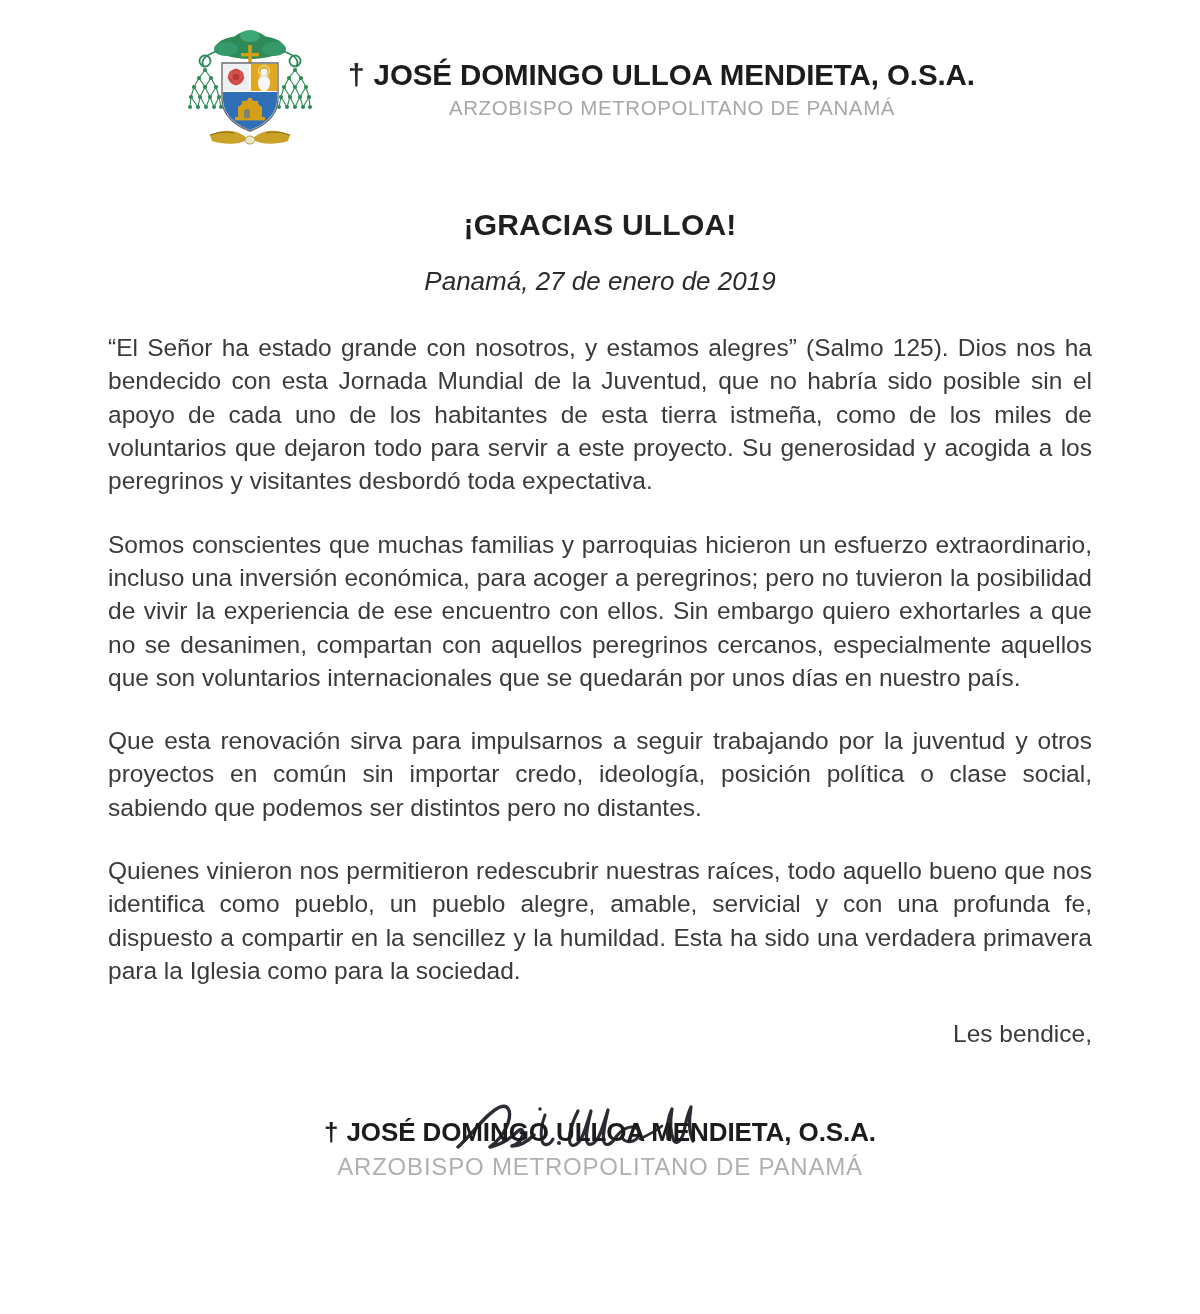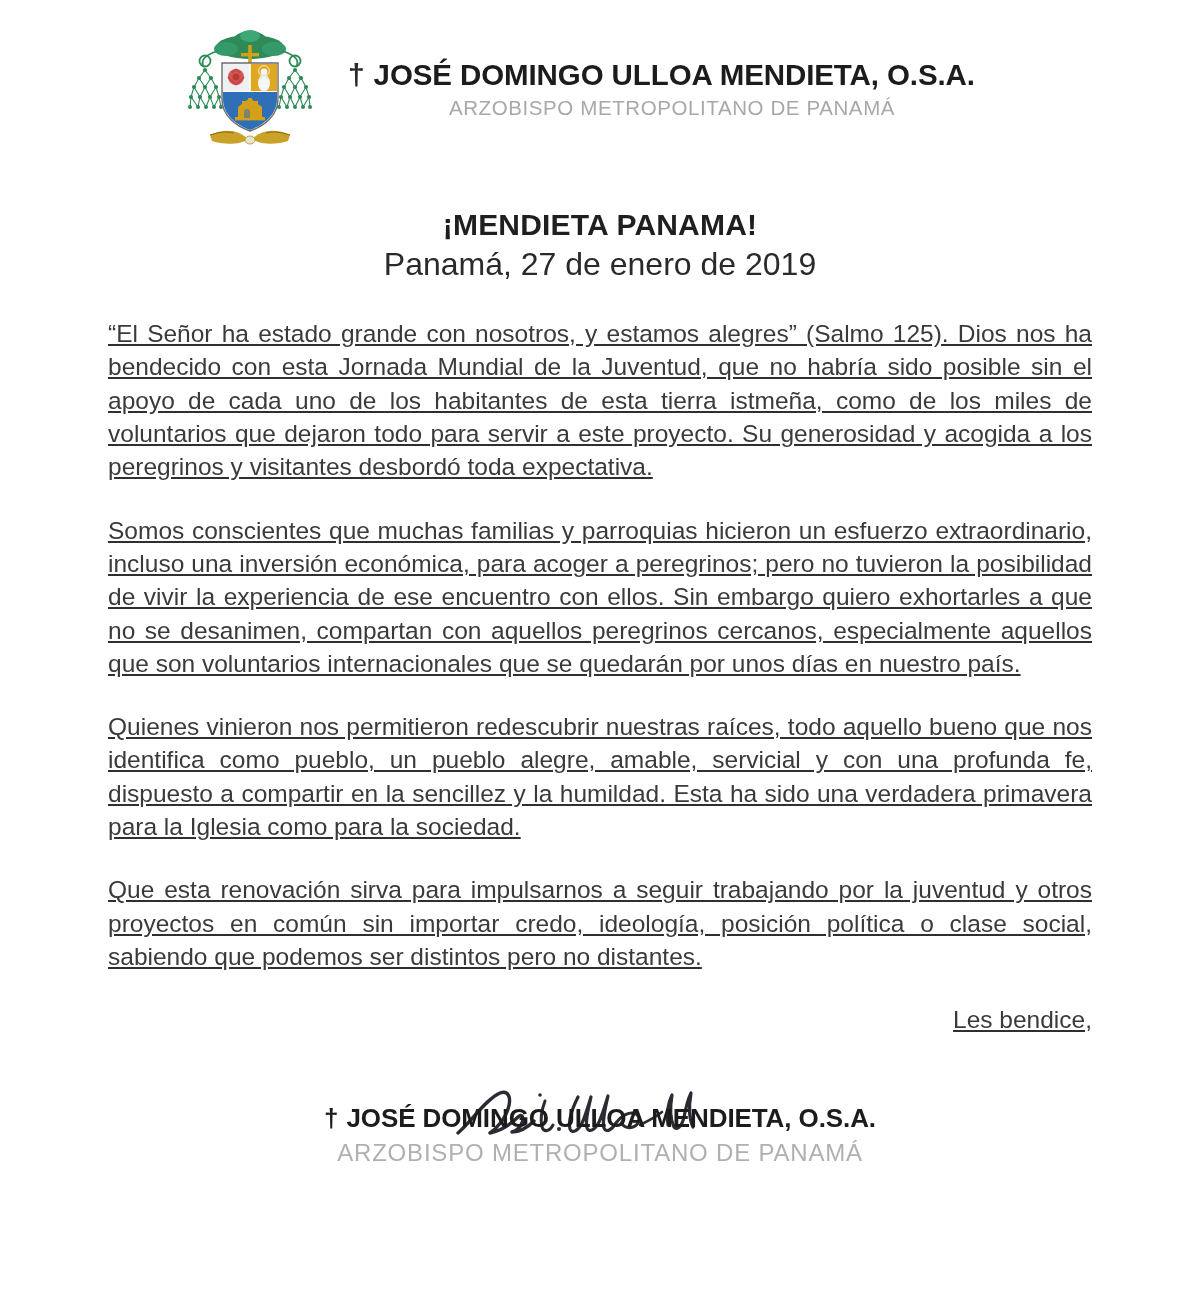--- a/index.html
+++ b/index.html
@@ -68,30 +68,30 @@
     text-align: center;
     margin-top: 58px;
   }
   .doc-title {
     font-size: 30px;
     font-weight: bold;
     color: #1f1f1f;
     letter-spacing: 0.2px;
   }
   .doc-date {
-    font-size: 32px;
+    font-size: 26px;
+    font-style: italic;
     color: #2a2a2a;
-    margin-top: 4px;
+    margin-top: 24px;
   }
 
   
   .letter-body {
     margin: 34px auto 16px auto;
     width: 984px;
-    text-decoration: underline;
   }
   .letter-body p {
     font-size: 24.5px;
     line-height: 1.36;
     text-align: justify;
     text-justify: inter-word;
     margin: 0 0 30px 0;
     color: #3a3a3a;
     hyphens: none;
   }
@@ -235,29 +235,29 @@
 
   <div class="letterhead-text">
     <div class="letterhead-name">
       <span class="cross">†</span><span>JOSÉ DOMINGO ULLOA MENDIETA, O.S.A.</span>
     </div>
     <div class="letterhead-role">ARZOBISPO METROPOLITANO DE PANAMÁ</div>
   </div>
 </div>
 
 <div class="title-block">
-  <div class="doc-title">¡MENDIETA PANAMA!</div>
+  <div class="doc-title">¡GRACIAS ULLOA!</div>
   <div class="doc-date">Panamá, 27 de enero de 2019</div>
 </div>
 
 <div class="letter-body">
   <p>“El Señor ha estado grande con nosotros, y estamos alegres” (Salmo 125). Dios nos ha bendecido con esta Jornada Mundial de la Juventud, que no habría sido posible sin el apoyo de cada uno de los habitantes de esta tierra istmeña, como de los miles de voluntarios que dejaron todo para servir a este proyecto. Su generosidad y acogida a los peregrinos y visitantes desbordó toda expectativa.</p>
   <p>Somos conscientes que muchas familias y parroquias hicieron un esfuerzo extraordinario, incluso una inversión económica, para acoger a peregrinos; pero no tuvieron la posibilidad de vivir la experiencia de ese encuentro con ellos. Sin embargo quiero exhortarles a que no se desanimen, compartan con aquellos peregrinos cercanos, especialmente aquellos que son voluntarios internacionales que se quedarán por unos días en nuestro país.</p>
+  <p>Que esta renovación sirva para impulsarnos a seguir trabajando por la juventud y otros proyectos en común sin importar credo, ideología, posición política o clase social, sabiendo que podemos ser distintos pero no distantes.</p>
   <p>Quienes vinieron nos permitieron redescubrir nuestras raíces, todo aquello bueno que nos  identifica como pueblo, un pueblo  alegre, amable, servicial y con una profunda fe, dispuesto a compartir en la sencillez y la humildad. Esta ha sido una verdadera primavera para la Iglesia como para la sociedad.</p>
-  <p>Que esta renovación sirva para impulsarnos a seguir trabajando por la juventud y otros proyectos en común sin importar credo, ideología, posición política o clase social, sabiendo que podemos ser distintos pero no distantes.</p>
   <p class="closing">Les bendice,</p>
 </div>
 
 <div class="signature-block">
   <div class="signature-mark">
     <svg width="300" height="62" viewBox="0 0 300 62">
       <g fill="none" stroke="#2b2b33" stroke-linecap="round" stroke-linejoin="round">
         <path d="M8 52 C 22 40, 36 18, 50 12 C 58 9, 62 16, 58 28 C 55 38, 46 48, 40 52
                  C 50 50, 60 44, 68 36 C 72 32, 74 36, 72 42 C 70 47, 66 50, 62 51
                  C 70 51, 78 46, 84 40" stroke-width="3.4"></path>

